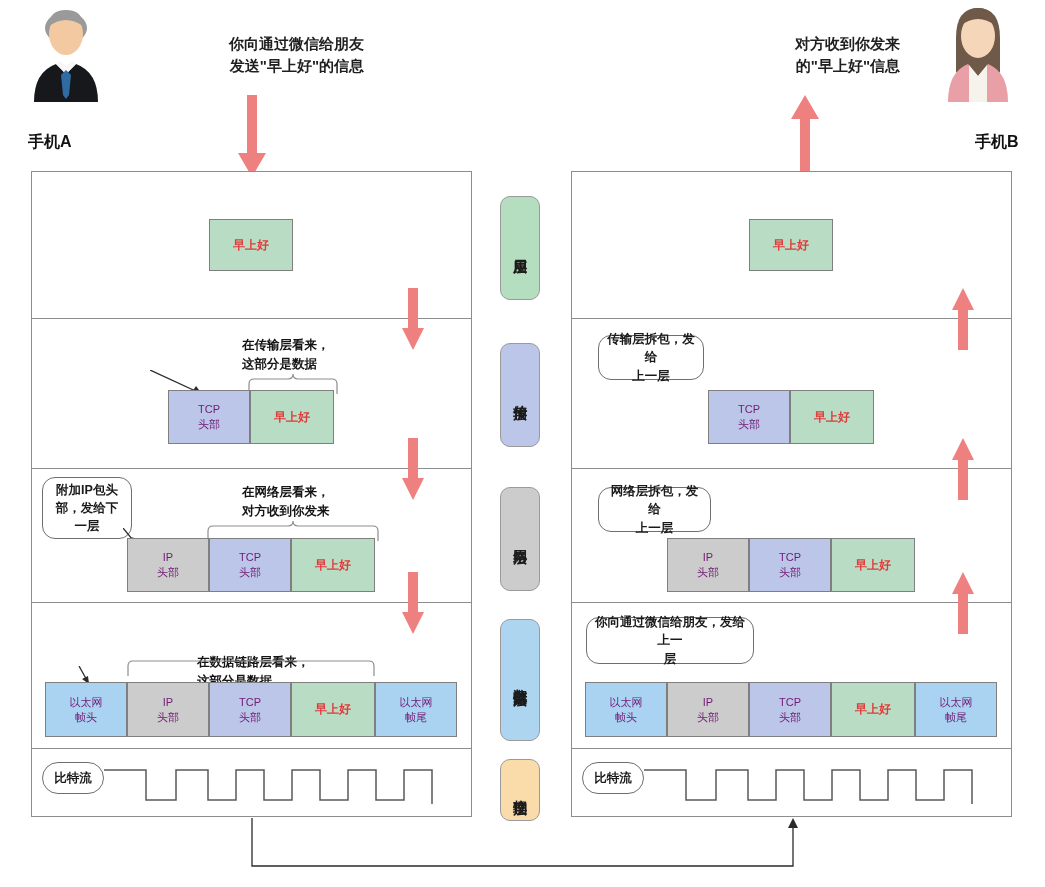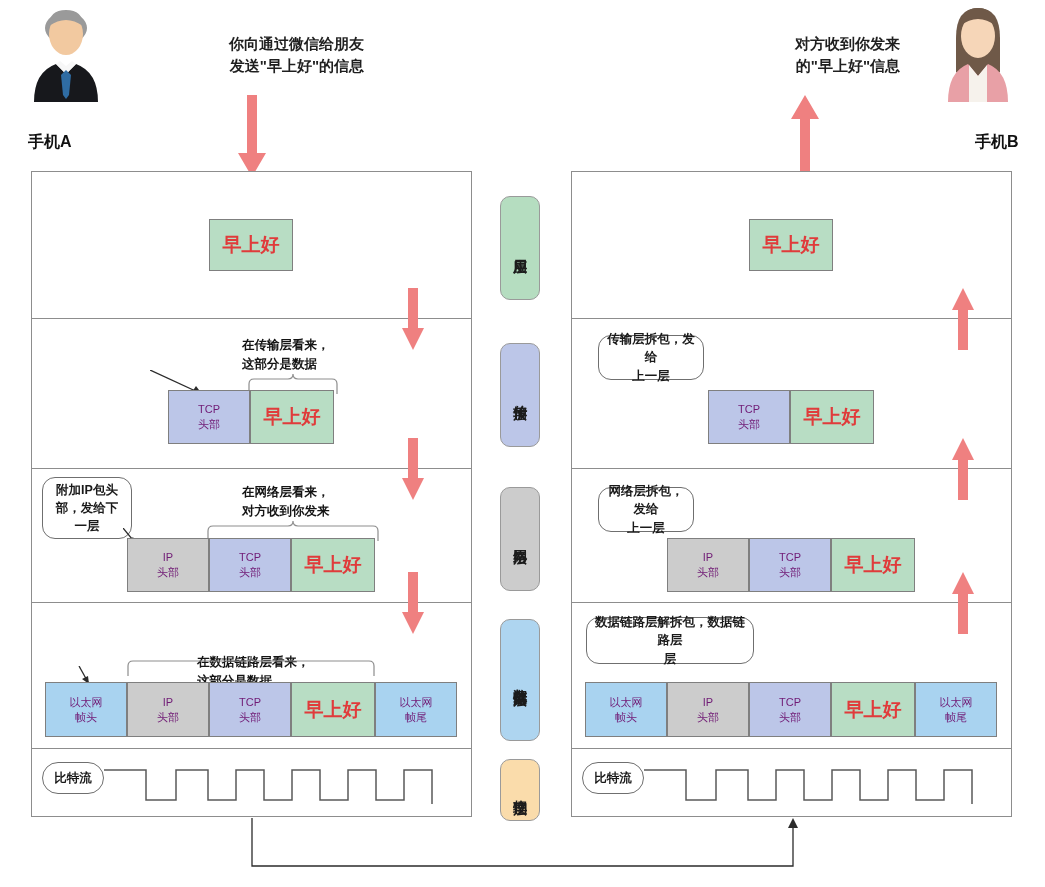--- a/index.html
+++ b/index.html
@@ -70,21 +70,21 @@
     border: 1.2px solid #7f7f7f;
     display: flex;
     align-items: center;
     justify-content: center;
     text-align: center;
     font-size: 11px;
     color: #701a75;
     line-height: 1.35;
     white-space: pre-line;
   }
-  .pkt.data { color: #e03b3b; font-weight: bold; font-size: 19px; }
+  .pkt.data { color: #e03b3b; font-weight: bold; font-size: 12px; }
 
   
   .callout {
     position: absolute;
     border: 1.3px solid #6f6f6f;
     border-radius: 13px;
     background: #fff;
     display: flex;
     align-items: center;
     justify-content: center;
@@ -273,29 +273,29 @@
   <div class="rowline" style="left:571px; top:748px; width:441px;"></div>
 
   <div class="pkt data" style="left:749px; top:219px; width:84px; height:52px; background:#b8ddc4;">早上好</div>
 
   <div class="callout" style="left:598px; top:335px; width:106px; height:45px;">传输层拆包，发给
 上一层</div>
   <div class="pkt" style="left:708px; top:390px; width:82px; height:54px; background:#bcc6e8;">TCP
 头部</div>
   <div class="pkt data" style="left:790px; top:390px; width:84px; height:54px; background:#b8ddc4;">早上好</div>
 
-  <div class="callout" style="left:598px; top:487px; width:96px; height:45px;">网络层拆包，发给
+  <div class="callout" style="left:598px; top:487px; width:113px; height:45px;">网络层拆包，发给
 上一层</div>
   <div class="pkt" style="left:667px; top:538px; width:82px; height:54px; background:#cccccc;">IP
 头部</div>
   <div class="pkt" style="left:749px; top:538px; width:82px; height:54px; background:#bcc6e8;">TCP
 头部</div>
   <div class="pkt data" style="left:831px; top:538px; width:84px; height:54px; background:#b8ddc4;">早上好</div>
 
-  <div class="callout" style="left:586px; top:617px; width:168px; height:47px;">数据链路层解拆包，数据链路层
+  <div class="callout" style="left:586px; top:617px; width:168px; height:47px;">你向通过微信给朋友，发给上一
 层</div>
   <div class="pkt" style="left:585px; top:682px; width:82px; height:55px; background:#a9d3f0;">以太网
 帧头</div>
   <div class="pkt" style="left:667px; top:682px; width:82px; height:55px; background:#cccccc;">IP
 头部</div>
   <div class="pkt" style="left:749px; top:682px; width:82px; height:55px; background:#bcc6e8;">TCP
 头部</div>
   <div class="pkt data" style="left:831px; top:682px; width:84px; height:55px; background:#b8ddc4;">早上好</div>
   <div class="pkt" style="left:915px; top:682px; width:82px; height:55px; background:#a9d3f0;">以太网
 帧尾</div>

